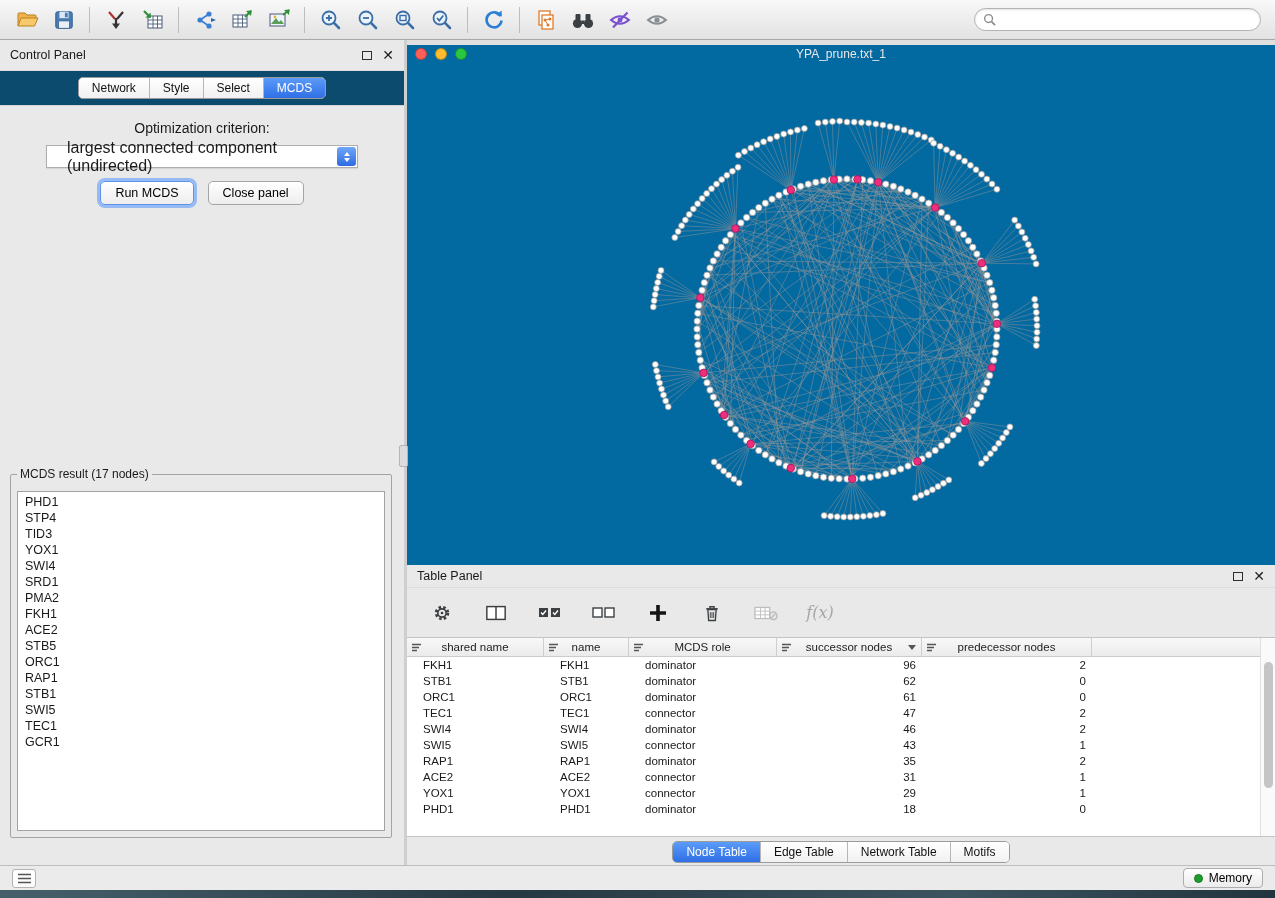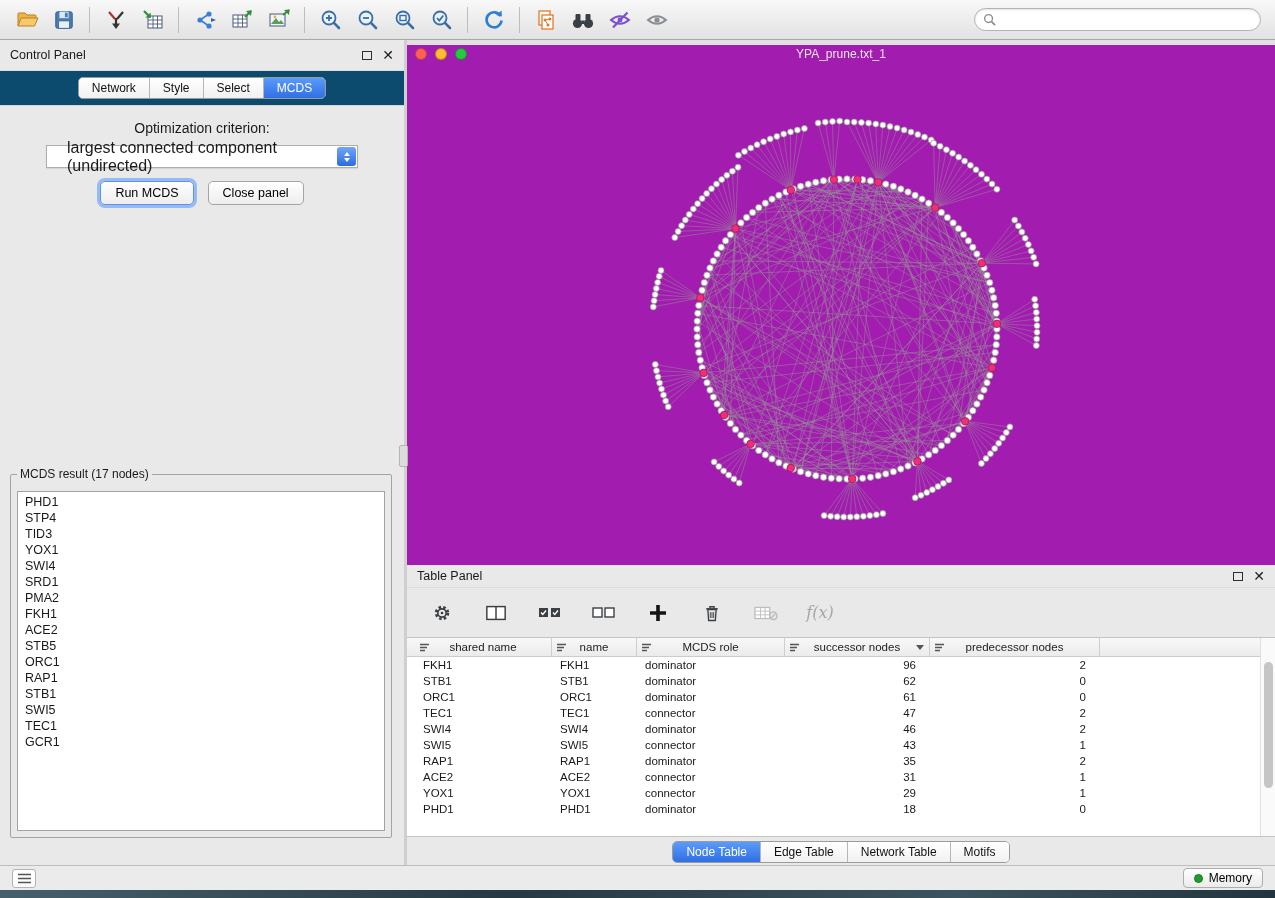--- a/index.html
+++ b/index.html
@@ -55,41 +55,41 @@
   .result-fieldset { position:absolute; left:10px; right:12px; top:427px; bottom:27px;
     border:1px solid #a3a3a3; border-radius:2px; }
   .result-fieldset legend { font-size:12px; margin-left:6px; padding:0 3px; }
   .result-list { position:absolute; left:6px; right:6px; top:10px; bottom:6px; background:#fff;
     border:1px solid #a3a3a3; overflow:hidden; padding:2px 0; }
   .result-item { font-size:12.5px; height:16px; line-height:16px; padding-left:7px; }
 
   
   .right-region { position:absolute; top:40px; left:407px; width:868px; height:825px; background:#e0e0e0; }
 
-  .network-window { position:absolute; top:5px; left:0; width:868px; height:520px; background:#a21caf; }
+  .network-window { position:absolute; top:5px; left:0; width:868px; height:520px; background:#0369a1; }
   .net-titlebar { position:relative; height:18px; display:flex; align-items:center; justify-content:center; }
   .net-title { color:#e8e8e8; font-size:12px; }
   .traffic { position:absolute; left:8px; top:3px; display:flex; gap:8px; }
   .light { width:12px; height:12px; border-radius:50%; border:1px solid rgba(0,0,0,.25); }
   .light.red { background:#ff5f57; } .light.yellow { background:#febc2e; } .light.green { background:#28c840; }
   .net-canvas { display:block; width:868px; height:502px; }
 
   
   .table-panel { position:absolute; top:525px; left:0; width:868px; height:300px; background:#e9e9e9; }
   .tp-header { height:22px; display:flex; align-items:center; padding:8px 10px; font-size:12.5px; }
   .tp-header .ph-icons { margin-left:auto; display:flex; align-items:center; gap:10px; }
   .tp-toolbar { height:50px; display:flex; align-items:center; padding-left:20px; gap:24px;
     border-top:1px solid #dcdcdc; }
   .ttbtn { width:30px; height:30px; display:flex; align-items:center; justify-content:center;
     background:transparent; border:none; cursor:default; }
   .fx-label { font-family:"DejaVu Serif","Liberation Serif",serif; font-style:italic; font-size:16px; color:#a6a6a6; }
   .table-area { position:absolute; top:72px; left:0; width:868px; height:200px; background:#fff;
     border-top:1px solid #c3c3c3; border-bottom:1px solid #c3c3c3; }
   .thead { display:flex; height:19px; background:linear-gradient(#f8f8f8,#ebebeb); border-bottom:1px solid #cccccc;
-    padding-left:8px; }
+    padding-left:0; }
   .th { position:relative; display:flex; align-items:center; justify-content:center; font-size:11.5px;
     border-right:1px solid #cfcfcf; color:#222; }
   .th .sort-ico { position:absolute; left:5px; top:5px; }
   .th .chev { position:absolute; right:5px; top:7px; width:0; height:0;
     border-left:4px solid transparent; border-right:4px solid transparent; border-top:5px solid #555; }
   .trow { display:flex; height:16px; padding-left:8px; }
   .td { font-size:11.5px; line-height:16px; white-space:nowrap; overflow:hidden; }
   .c0 { width:137px; } .c1 { width:85px; } .c2 { width:148px; } .c3 { width:145px; } .c4 { width:170px; }
   .td.c0,.td.c1,.td.c2 { padding-left:8px; }
   .td.c3,.td.c4 { text-align:right; padding-right:14px; }

